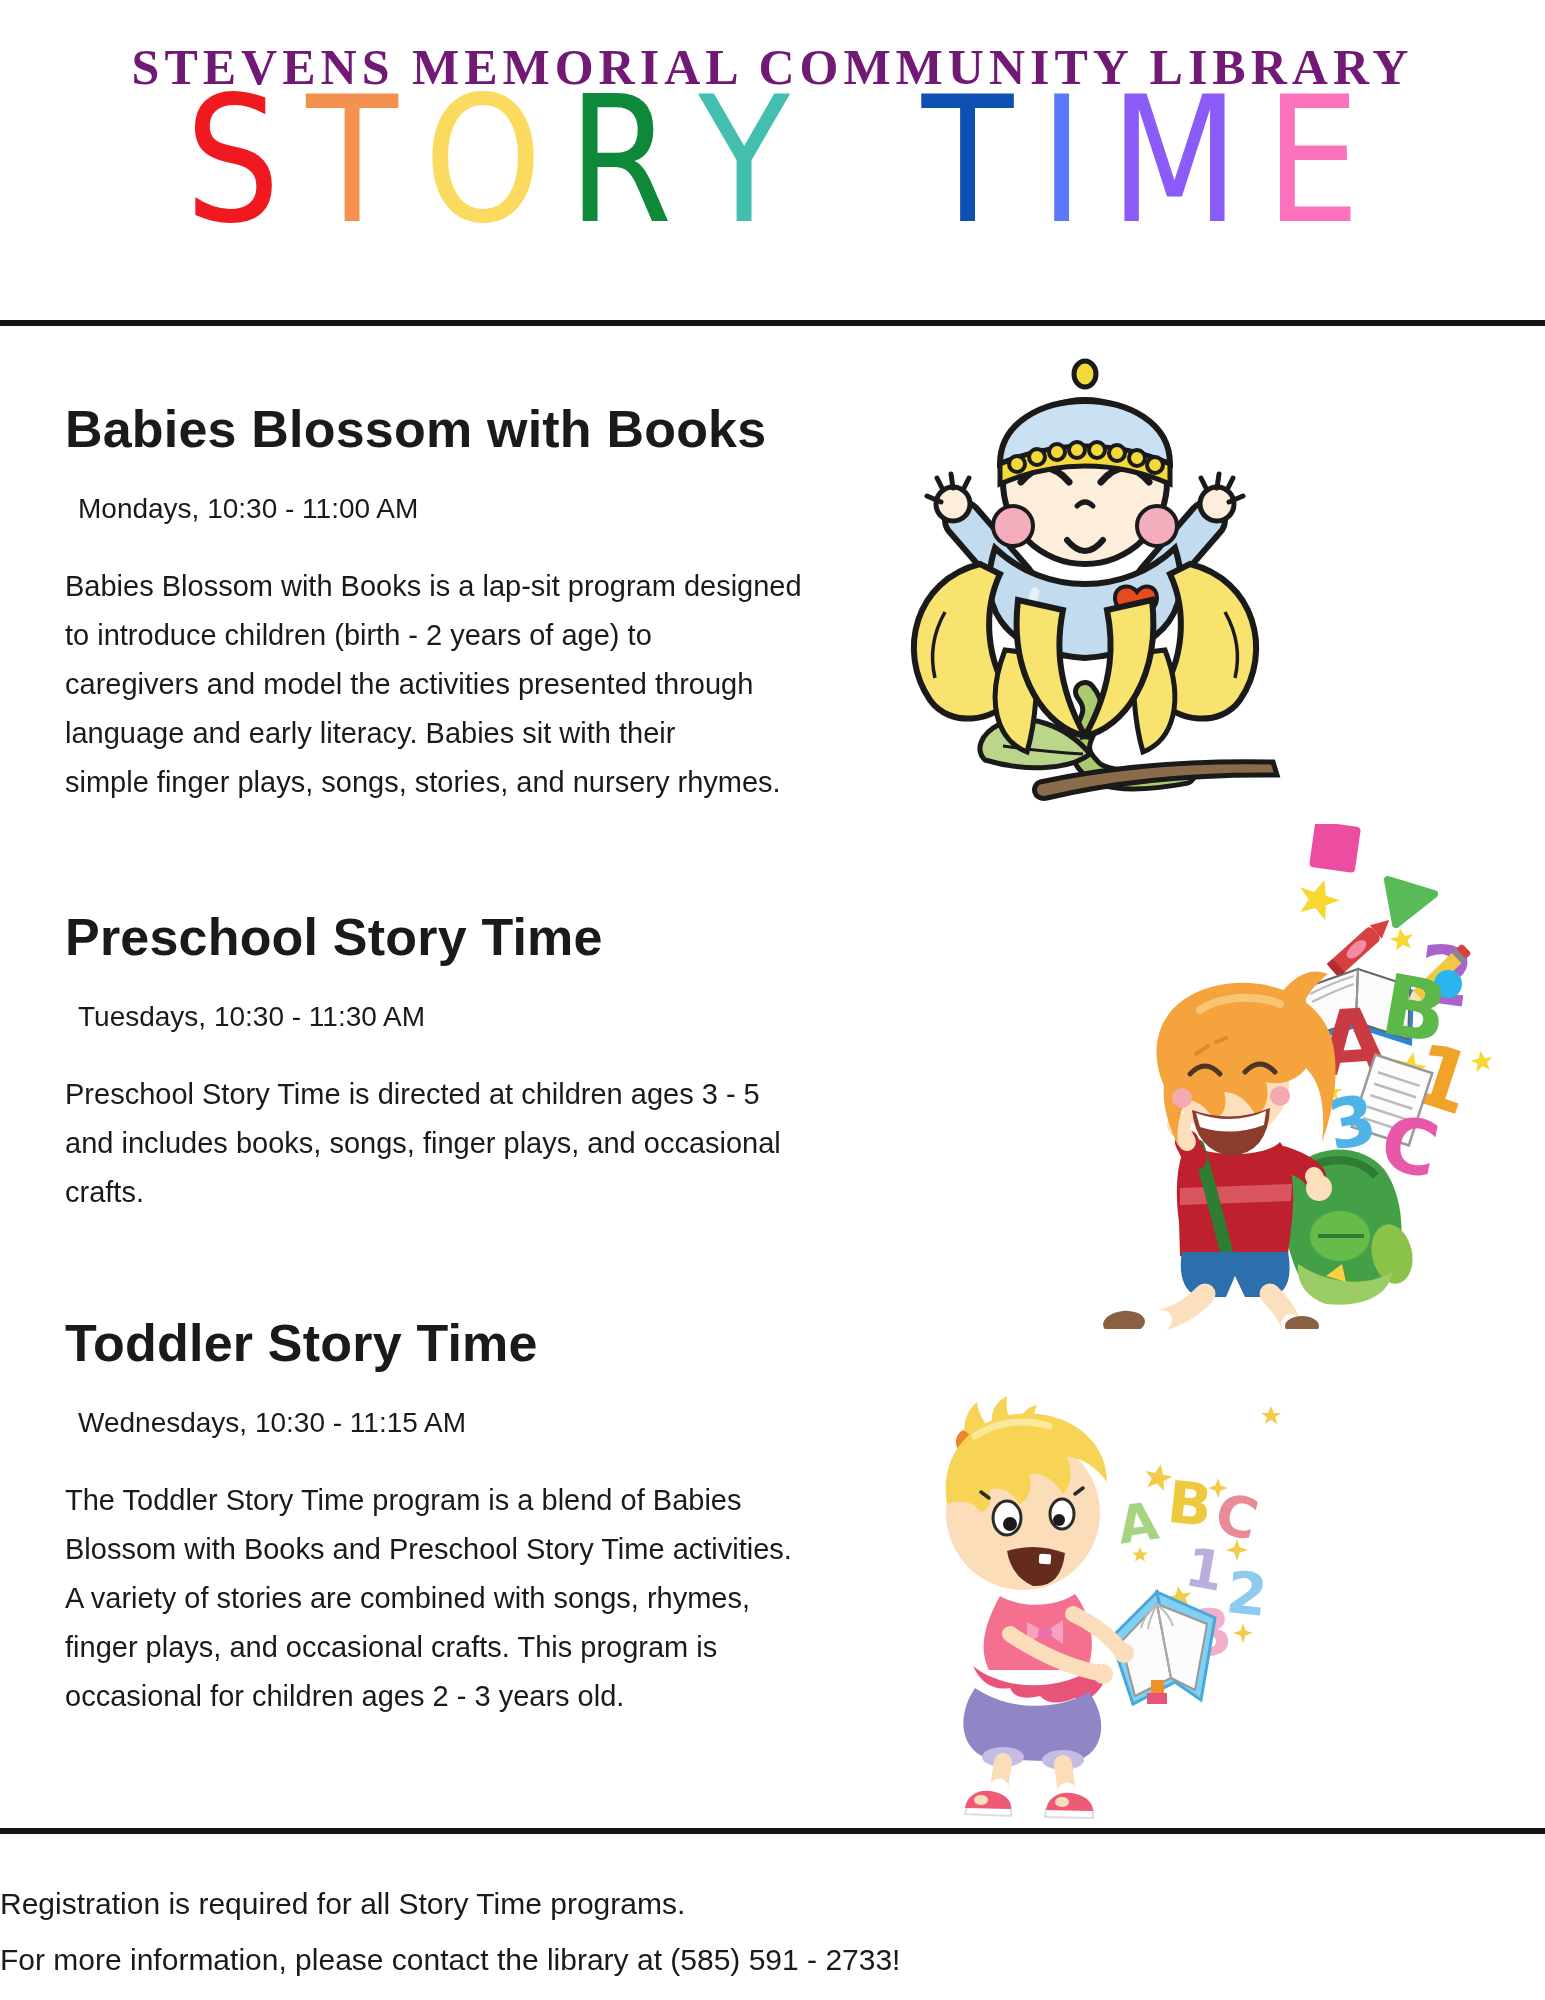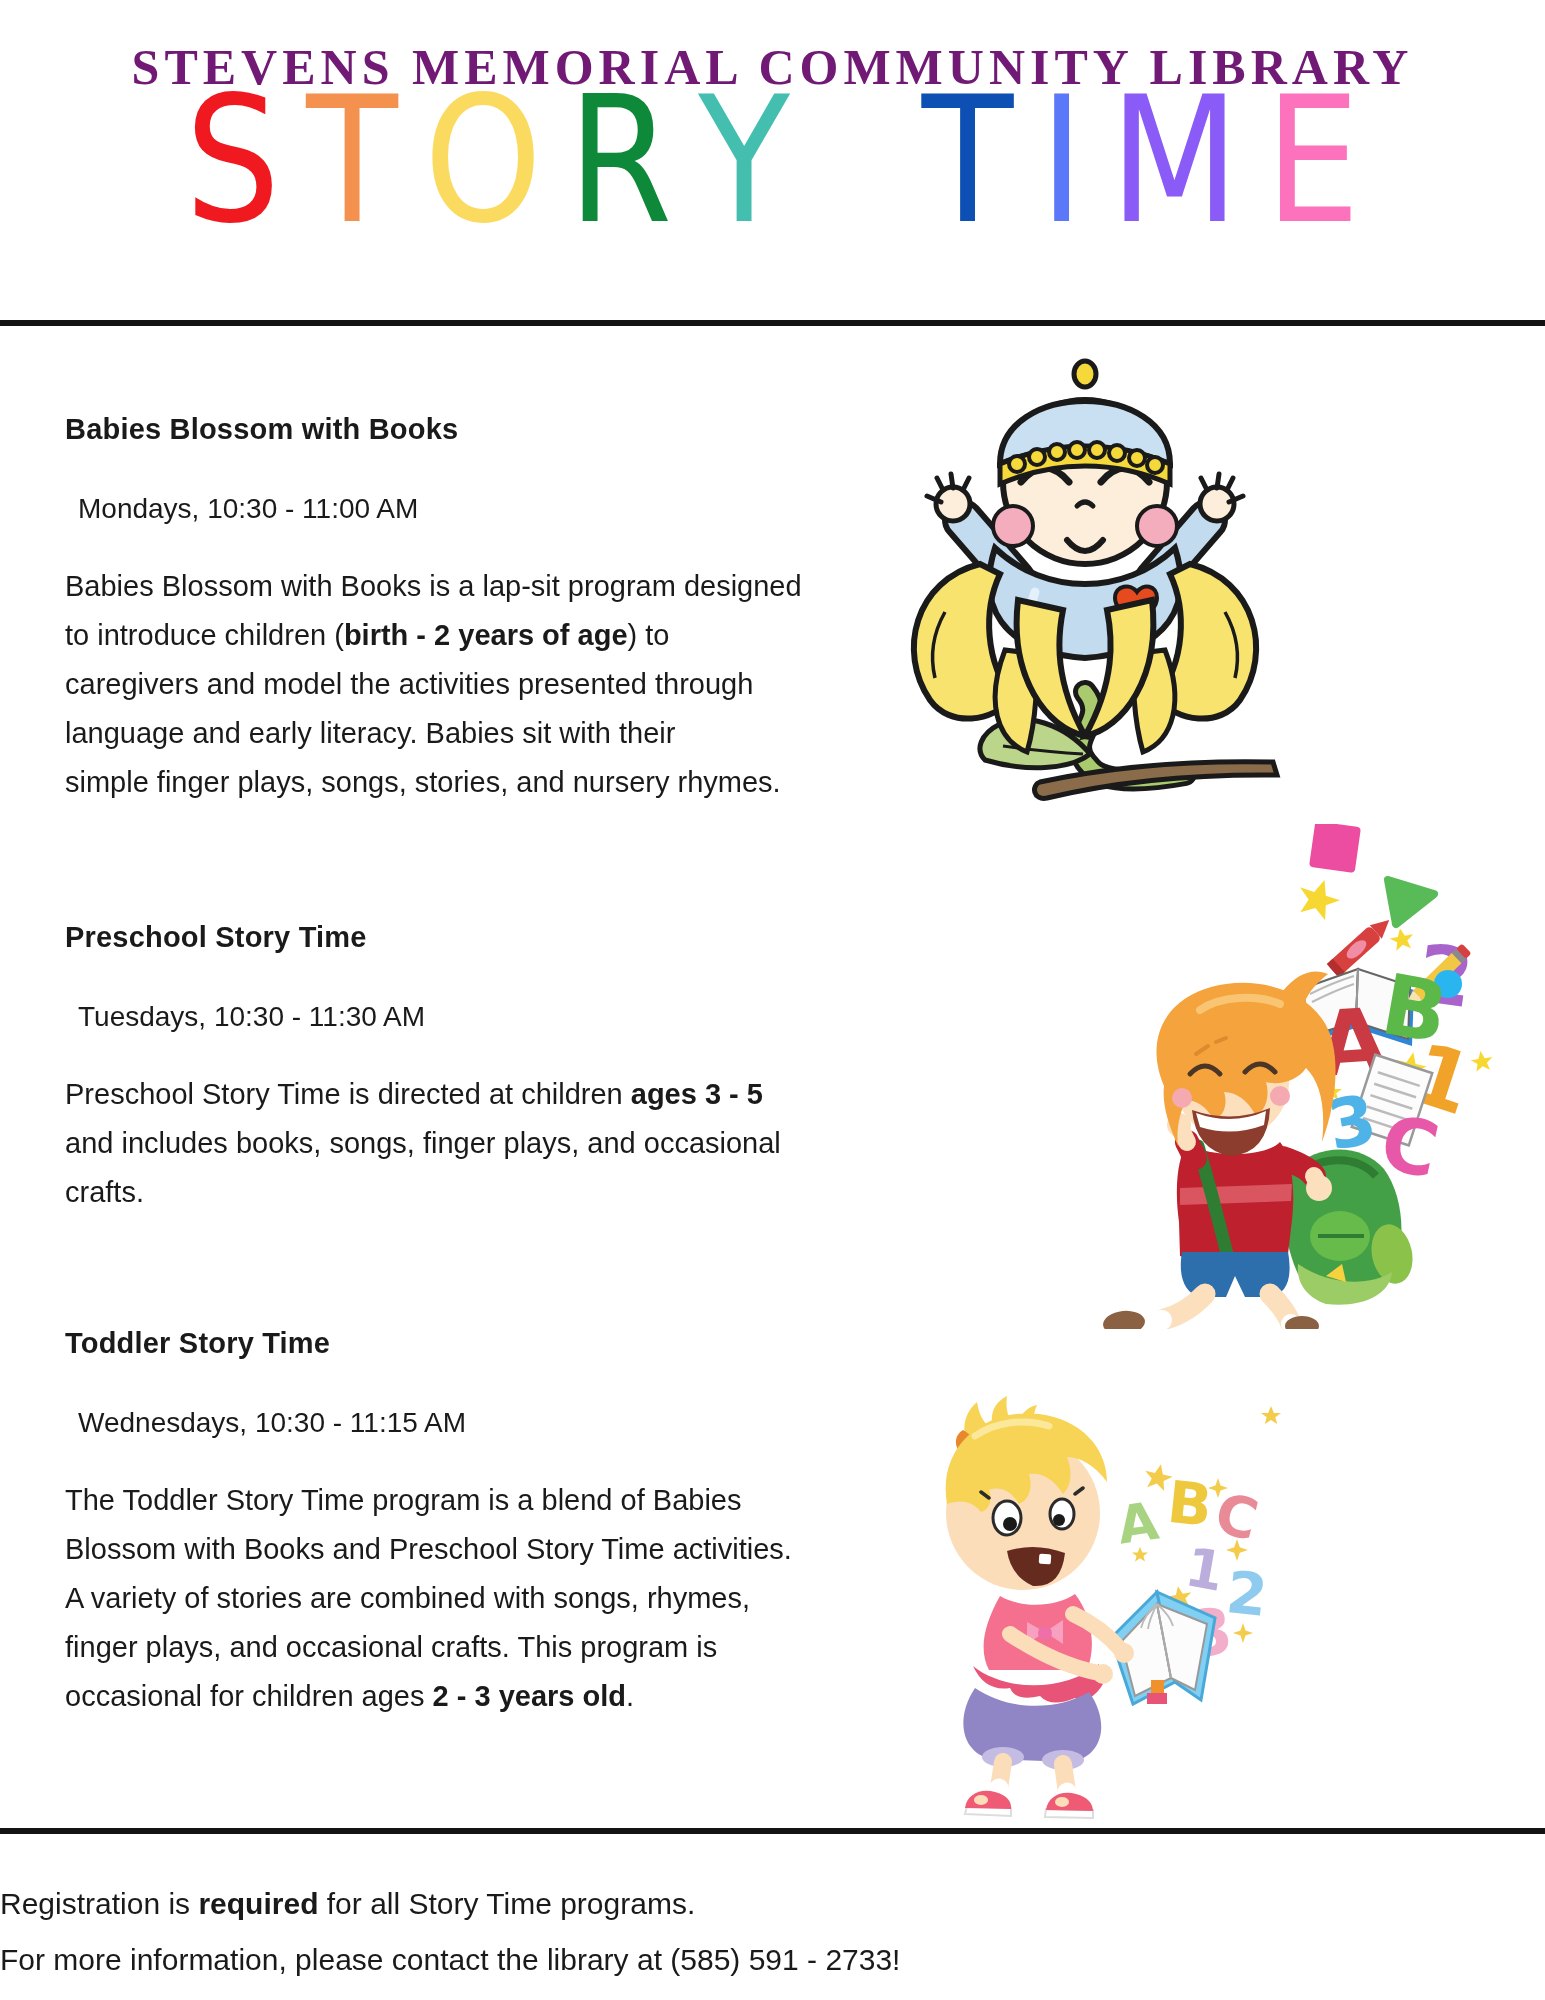--- a/index.html
+++ b/index.html
@@ -18,25 +18,25 @@
 
   .divider{position:absolute;left:0;width:1545px;height:6px;background:#141414;}
   .divider-top{top:320px;}
   .divider-bottom{top:1828px;}
 
   .program{position:absolute;left:65px;}
   #sec-babies{top:404px;}
   #sec-preschool{top:912px;}
   #sec-toddler{top:1318px;}
 
-  .section-title{margin:0;font-size:29px;font-weight:700;line-height:50px;letter-spacing:0.2px;}
+  .section-title{margin:0;font-size:52px;font-weight:700;line-height:50px;letter-spacing:0.2px;}
   .section-schedule{margin-top:36px;margin-left:13px;font-size:28px;line-height:38px;}
   .section-description{margin-top:34px;font-size:29px;line-height:49px;}
   .text-line{white-space:nowrap;}
-  .text-line strong{font-weight:700;}
+  .text-line strong{font-weight:400;}
 
   .footer-note{position:absolute;top:1876px;left:0;width:100%;
         font-size:30px;line-height:56px;}
   .footer-note .text-line{white-space:nowrap;}
 
   .illus{position:absolute;}
   #illus-baby{left:885px;top:352px;width:400px;height:470px;}
   #illus-boy{left:1030px;top:824px;width:485px;height:505px;}
   #illus-girl{left:915px;top:1396px;width:400px;height:425px;}
   svg text{font-family:"DejaVu Sans",sans-serif;font-weight:700;}

